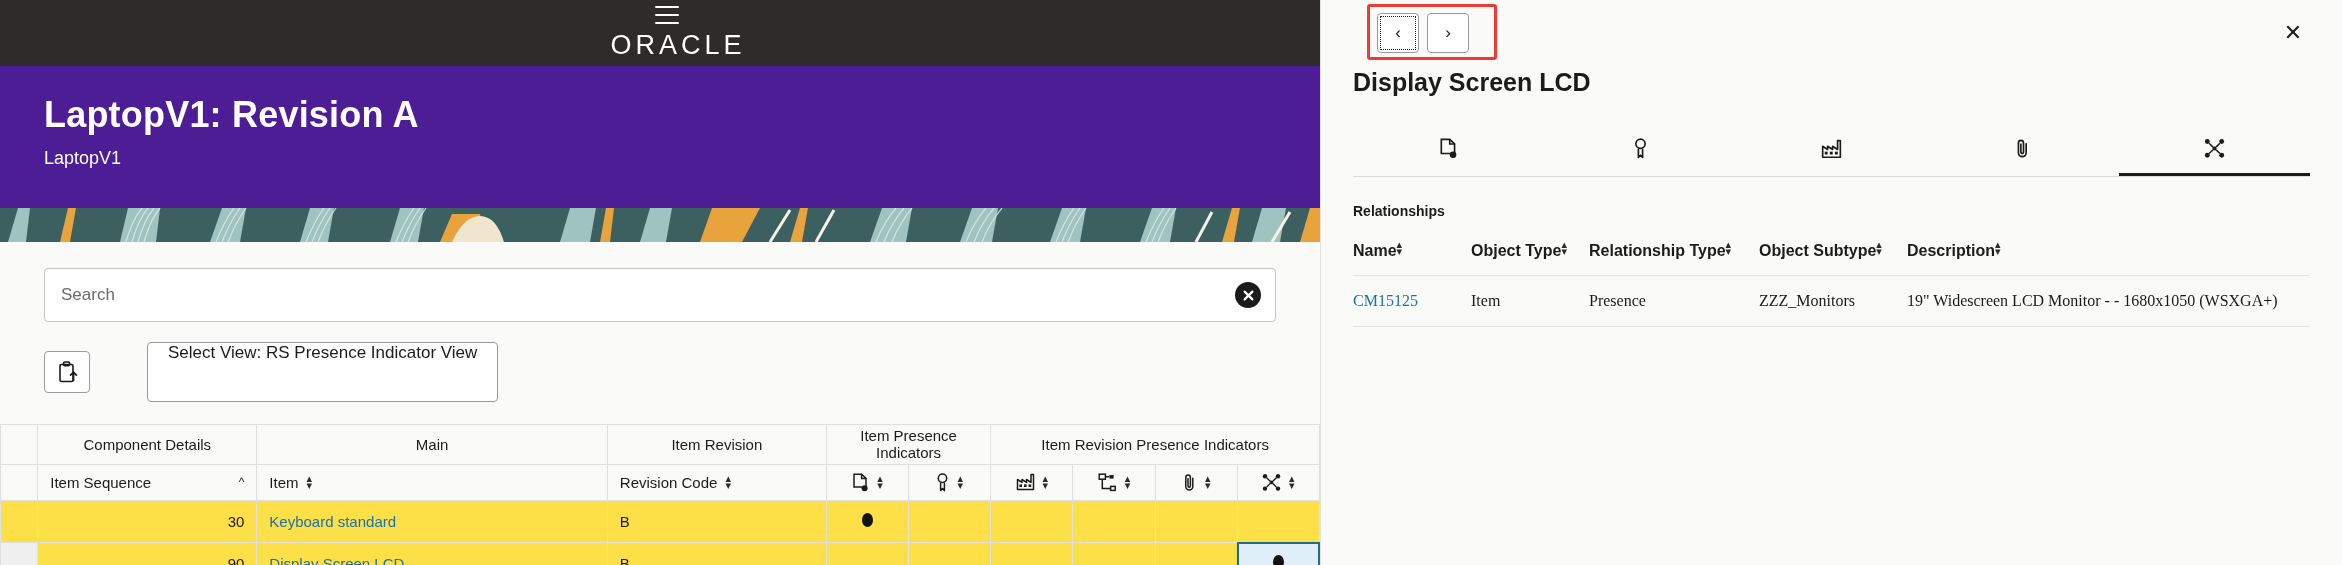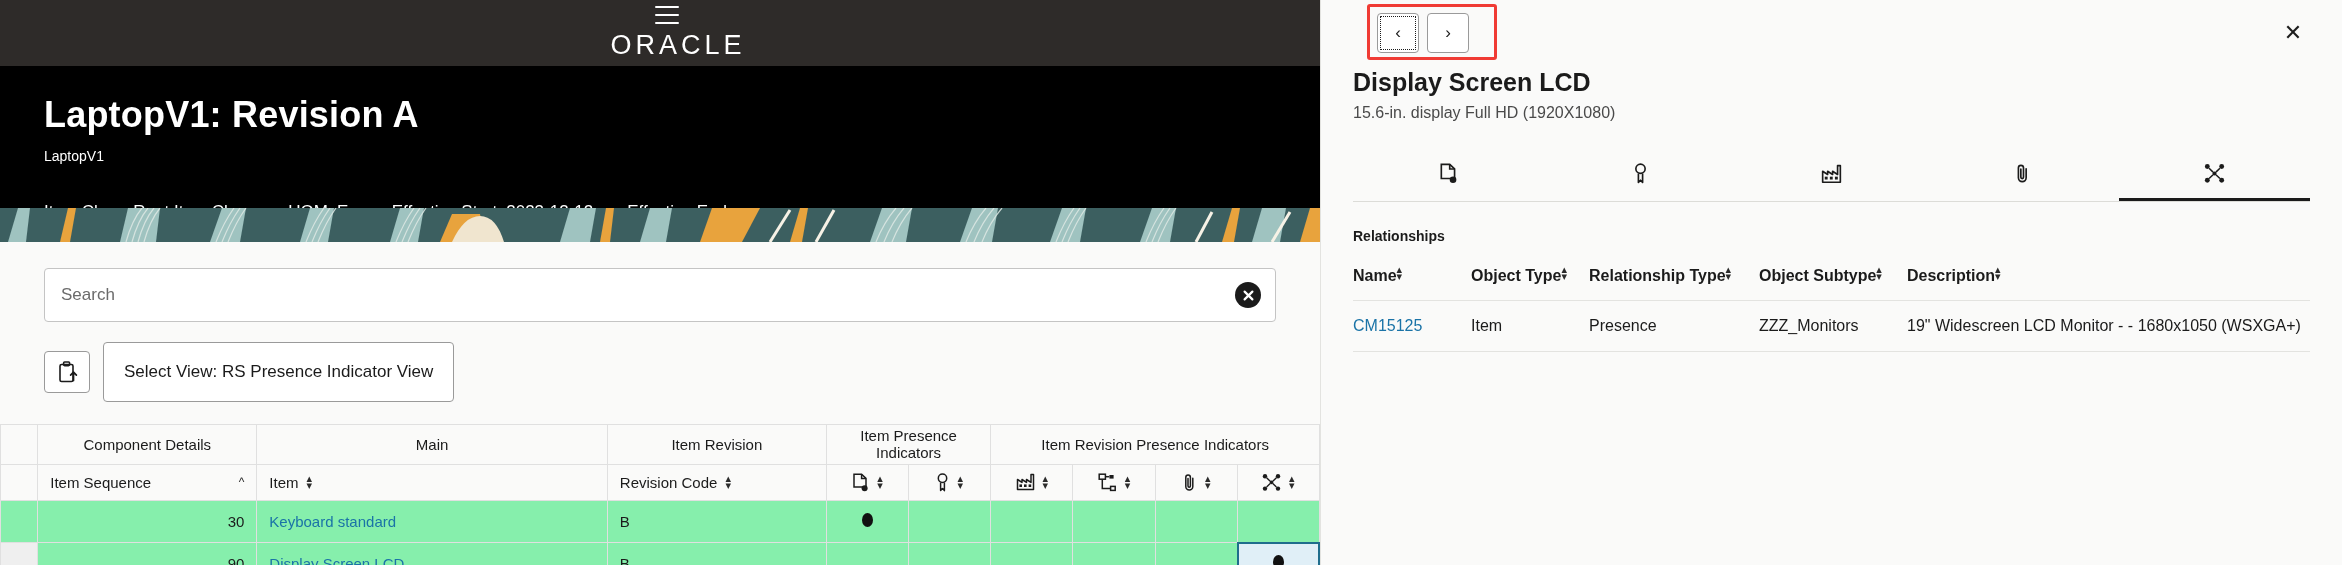--- a/index.html
+++ b/index.html
@@ -28,25 +28,25 @@
   .hamburger { width: 30px; height: 30px; display: flex; flex-direction: column;
     justify-content: center; gap: 6px; cursor: pointer; padding: 0 3px; }
   .hamburger span { display: block; height: 2px; background: #ffffff; border-radius: 1px; }
   .oracle-logo {
     margin-left: 22px; color: #ffffff; font-size: 27px; letter-spacing: 4px;
     font-weight: 400; font-family: "Liberation Sans", sans-serif;
   }
 
   
   .hero {
-    background: #000000; height: 176px; position: relative; overflow: hidden;
+    background: #4c1d95; height: 176px; position: relative; overflow: hidden;
     padding: 28px 0 0 44px;
   }
   .hero-title { color: #ffffff; font-size: 36px; font-weight: 700; letter-spacing: .2px; }
-  .hero-sub { color: #ffffff; font-size: 14px; margin-top: 12px; font-weight: 400; }
+  .hero-sub { color: #ffffff; font-size: 18px; margin-top: 12px; font-weight: 400; }
   .hero-meta { margin-top: 38px; color: #ffffff; font-size: 17px; display: flex; gap: 0; align-items: baseline; }
   .hero-meta .mgroup { display: flex; gap: 9px; margin-right: 34px; }
   .hero-meta .mlabel { font-weight: 400; }
   .hero-meta .mval { font-weight: 400; }
 
   
   .hero-pattern {
     position: absolute; left: 0; right: 0; bottom: 0; height: 34px;
     background: #3c5f60; overflow: hidden;
   }
@@ -65,22 +65,22 @@
     color: #fff; font-size: 15px; line-height: 1; font-weight: 700;
   }
 
   .toolbar { display: flex; align-items: center; gap: 13px; margin-top: 20px; }
   .icon-btn {
     width: 46px; height: 42px; border: 1px solid #9a9a9a; border-radius: 4px;
     background: #fff; display: flex; align-items: center; justify-content: center; cursor: pointer;
   }
   .view-btn {
     height: 60px; border: 1px solid #9a9a9a; border-radius: 4px; background: #fff;
-    display: flex; align-items: center; padding: 0 20px; font-size: 17px; color: #1b1b1b;
-    cursor: pointer; white-space: nowrap;
+    display: flex; align-items: flex-start; padding: 0 20px; font-size: 17px; color: #1b1b1b;
+    cursor: pointer; white-space: nowrap; margin-left: 44px;
   }
 
   
   .grid-wrap { margin-top: 22px; width: 1320px; }
   table.grid { border-collapse: collapse; table-layout: fixed; width: 1320px; background: #fff; }
   table.grid th, table.grid td {
     border: 1px solid #e0e0e0; font-weight: 400; font-size: 15px; color: #1b1b1b;
   }
   table.grid thead tr.group th {
     height: 34px; background: #fafaf9; text-align: center; vertical-align: middle;
@@ -89,21 +89,21 @@
   table.grid thead tr.cols th {
     height: 36px; background: #fafaf9; padding: 0 12px; vertical-align: middle;
   }
   .th-inner { display: flex; align-items: center; gap: 8px; }
   .th-inner.right { justify-content: space-between; }
   .th-inner.center { justify-content: center; }
   .sort-ctl { font-size: 11px; line-height: 7px; color: #2b2b2b; display: flex;
     flex-direction: column; align-items: center; }
   .sort-ctl b { display: block; font-weight: 400; }
   .sort-one { font-size: 12px; color: #2b2b2b; }
-  table.grid tbody td { height: 42px; padding: 0 12px; background: #86efac; }
+  table.grid tbody td { height: 42px; padding: 0 12px; background: #fde047; }
   td.num { text-align: right; }
   td.link a, .lnk { color: #1a73a7; text-decoration: none; cursor: pointer; }
   td.ind { text-align: center; padding: 0; }
   .dot { display: inline-block; width: 11px; height: 14px; border-radius: 50%; background: #111; }
   td.sel-cell { background: #e0eff7 !important; outline: 2px solid #1f6d8c; outline-offset: -2px; }
   td.rowgutter { width: 34px; padding: 0; }
   tr.row-sel td.rowgutter { background: #efefef; }
 
   
   #right-pane {
@@ -143,20 +143,21 @@
   .rel-title { font-size: 14px; font-weight: 700; color: #1b1b1b; margin-top: 26px; }
   table.rel { border-collapse: collapse; width: 100%; margin-top: 22px; table-layout: fixed; }
   table.rel th {
     text-align: left; font-size: 16px; font-weight: 700; color: #1b1b1b;
     padding: 0 12px 14px 0; vertical-align: top; line-height: 1.25;
   }
   table.rel td {
     font-size: 16px; color: #1b1b1b; padding: 16px 12px 16px 0;
     border-top: 1px solid #e3e3e0; border-bottom: 1px solid #e3e3e0;
     white-space: nowrap;
+    font-family: Liberation Serif, serif;
   }
   .relth-inner { display: flex; align-items: flex-start; }
 
   svg { display: block; }
 </style>
 </head>
 <body>
 
 <div id="app">
 
@@ -470,21 +471,20 @@
         <div class="nav-btn">
           <span>›</span>
         </div>
       </div>
       <div class="rp-close">
         <span>✕</span>
       </div>
     </div>
 
     <div class="rp-title">Display Screen LCD</div>
-    <div class="rp-subtitle">15.6-in. display Full HD (1920X1080)</div>
 
     <div class="rp-tabs">
       <div class="rp-tab">
         <span>
           <svg width="19" height="21" viewBox="0 0 17 19" aria-hidden="true">
             <path d="M2 1.2 h7.6 L14 5.4 V14 H2 Z" fill="none" stroke="#1b1b1b" stroke-width="1.5"></path>
             <path d="M9.6 1.2 V5.4 H14" fill="none" stroke="#1b1b1b" stroke-width="1.5"></path>
             <circle cx="12.6" cy="15.2" r="3" fill="#1b1b1b"></circle>
           </svg>
         </span>

